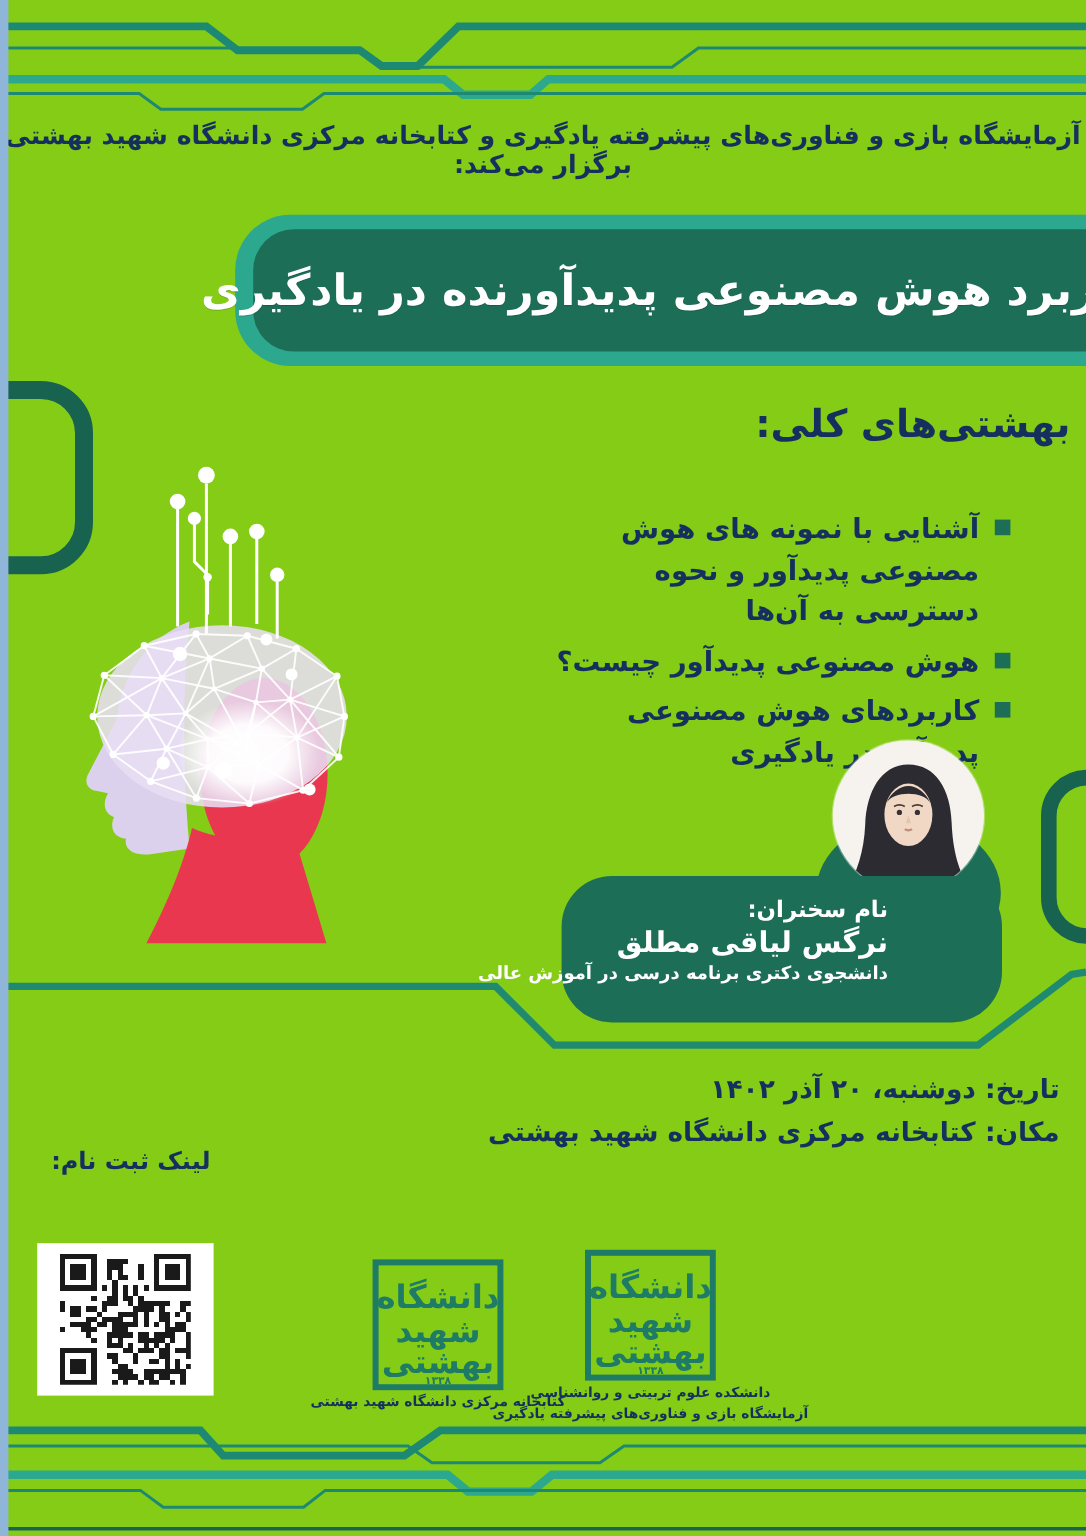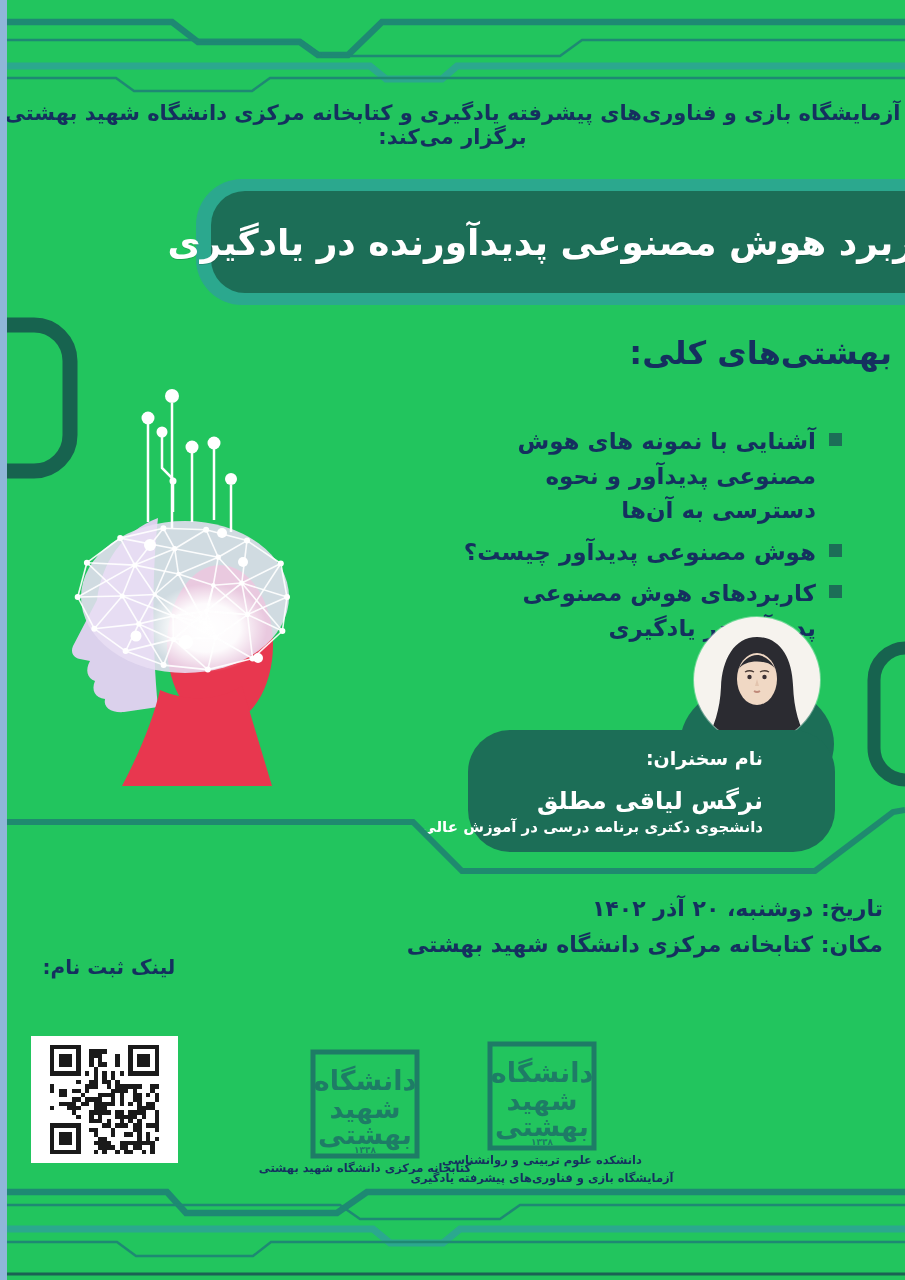--- a/index.html
+++ b/index.html
@@ -1,18 +1,18 @@
 <!DOCTYPE html>
 <html lang="fa"><head>
 <meta charset="utf-8">
 <style>
   html,body{margin:0;padding:0;background:#7e93a8;}
   .poster{
     position:relative;width:905px;height:1280px;overflow:hidden;
-    background:#22c55e;
+    background:#84cc16;
     font-family:"DejaVu Sans",sans-serif;
     margin:0 auto;
   }
   .poster::before{content:"";position:absolute;left:0;top:0;width:7px;height:100%;
     background:#8fb6d8;z-index:9;}
   svg{display:block;}
   .abs{position:absolute;}
 
   
   .org-line{
@@ -40,23 +40,23 @@
   .topics-list li::before{content:"";position:absolute;right:1px;top:9px;
     width:13px;height:13px;background:#1c6e57;}
 
   
   .speaker-arc{position:absolute;left:680px;top:682px;width:154px;height:124px;
     background:#1c6e57;border-radius:50%;}
   .speaker-photo{position:absolute;left:694px;top:617px;width:126px;height:126px;
     border-radius:50%;background:#f6f3ee;overflow:hidden;box-shadow:0 0 0 1px rgba(255,255,255,.35);}
   .speaker-card{position:absolute;left:468px;top:730px;width:367px;height:122px;
     background:#1c6e57;border-radius:42px;box-sizing:border-box;
-    padding:17px 72px 0 20px;direction:rtl;text-align:right;color:#fff;}
+    padding:17px 95px 0 20px;direction:rtl;text-align:right;color:#fff;}
   .speaker-card .lbl{font-size:19px;font-weight:bold;white-space:nowrap;}
-  .speaker-card .nm{font-size:24px;font-weight:bold;white-space:nowrap;margin-top:18px;}
+  .speaker-card .nm{font-size:24px;font-weight:bold;white-space:nowrap;margin-top:2px;}
   .speaker-card .rl{font-size:15px;font-weight:bold;white-space:nowrap;margin-top:3px;}
 
   
   .details{position:absolute;top:891px;right:22px;direction:rtl;text-align:right;
     color:#15305f;font-weight:bold;font-size:22px;line-height:36px;}
 
   
   .reg-label{position:absolute;top:955px;left:36px;width:146px;text-align:center;
     direction:rtl;color:#15305f;font-weight:bold;font-size:20px;}
   .qr-box{position:absolute;left:31px;top:1036px;width:147px;height:127px;background:#ffffff;

